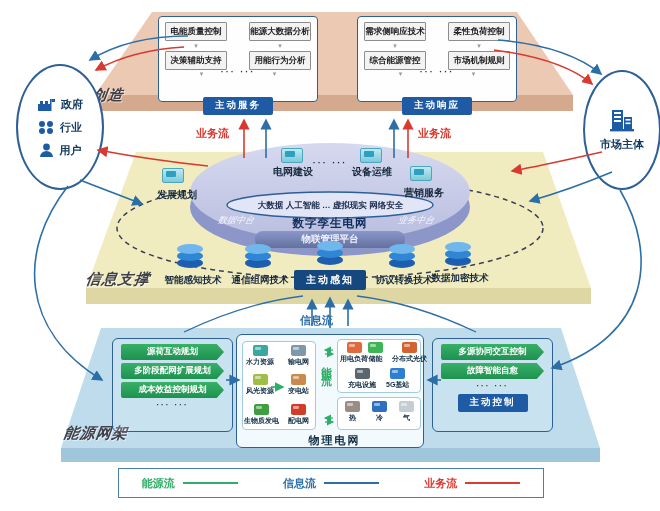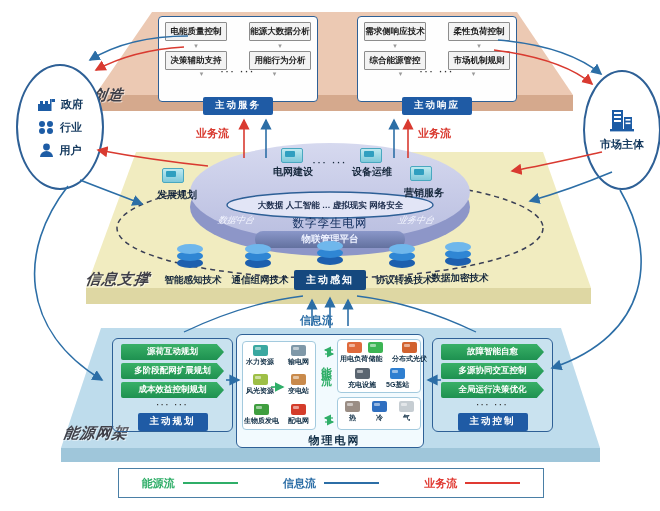--- a/index.html
+++ b/index.html
@@ -26,21 +26,21 @@
   .btnrow{text-align:center;margin-top:15px;}
   .btn{display:inline-block;background:#1f5ba5;color:#fff;font-size:9.5px;font-weight:bold;letter-spacing:2px;padding:2.5px 12px;border-radius:2px;}
   
   .oval{position:absolute;background:#fff;border:2px solid #2e6096;border-radius:50%;display:flex;flex-direction:column;align-items:center;justify-content:center;gap:8px;}
   .stk{display:flex;align-items:center;gap:6px;}
   .stk b{font-size:11px;color:#14395e;white-space:nowrap;}
   
   .dlabel{position:absolute;font-size:10px;font-weight:bold;color:#16283c;white-space:nowrap;transform:translateX(-50%);}
   .ringtxt{position:absolute;left:228px;top:200px;width:205px;text-align:center;font-size:8.5px;font-weight:bold;color:#1a2a4a;white-space:nowrap;}
   .midplat{position:absolute;font-size:9px;font-style:italic;color:#f4f6ff;transform:skewX(-12deg);white-space:nowrap;}
-  .twin{position:absolute;left:230px;top:216px;width:200px;text-align:center;font-size:11.5px;font-weight:normal;color:#0f2c5c;letter-spacing:1px;}
+  .twin{position:absolute;left:230px;top:216px;width:200px;text-align:center;font-size:11.5px;font-weight:bold;color:#0f2c5c;letter-spacing:1px;}
   .iot{position:absolute;left:255px;top:231px;width:150px;text-align:center;font-size:9.5px;font-weight:bold;color:#eef2ff;background:linear-gradient(#8a97c9,#63719f);border-radius:8px;padding:2px 0;}
   .tlabel{position:absolute;font-size:9.5px;font-weight:bold;color:#16283c;white-space:nowrap;transform:translateX(-50%);}
   .bigbtn{position:absolute;background:#15487e;color:#fff;font-size:10px;font-weight:bold;letter-spacing:2px;padding:3px 12px;border-radius:2px;transform:translateX(-50%);white-space:nowrap;}
   .flowred{position:absolute;color:#d93a30;font-size:11px;font-weight:bold;white-space:nowrap;}
   .flowblue{position:absolute;color:#2c6ea6;font-size:11px;font-weight:bold;white-space:nowrap;}
   
   .gbox{position:absolute;width:121px;height:94px;border:1.5px solid #2e6096;border-radius:6px;padding:5px 8px 4px 8px;box-sizing:border-box;background:rgba(255,255,255,0.18);}
   .gtag{background:linear-gradient(#38b067,#1e9150);color:#fff;font-size:8.5px;font-weight:bold;text-align:center;padding:2px 0;margin-bottom:3px;clip-path:polygon(0 0,93% 0,100% 50%,93% 100%,0 100%);border-radius:2px;white-space:nowrap;}
   .gdots{text-align:center;color:#333;font-weight:bold;font-size:8px;letter-spacing:2px;line-height:7px;}
   
@@ -218,27 +218,25 @@
   <div class="tlabel" style="left:460px;top:272px;">数据加密技术</div>
   <div class="bigbtn" style="left:330px;top:270px;">主动感知</div>
 
   <div class="flowblue" style="left:300px;top:313px;">信息流</div>
 
   <div class="gbox" style="left:112px;top:338px;">
     <div class="gtag">源荷互动规划</div>
     <div class="gtag">多阶段配网扩展规划</div>
     <div class="gtag">成本效益控制规划</div>
     <div class="gdots">··· ···</div>
-    <div class="btnrow" style="margin-top:2px;"><span class="btn">主动规划</span></div>
   </div>
 
   <div class="gbox" style="left:432px;top:338px;">
+    <div class="gtag">多源协同交互控制</div>
     <div class="gtag">故障智能自愈</div>
-    <div class="gtag">多源协同交互控制</div>
-    <div class="gtag">全局运行决策优化</div>
     <div class="gdots">··· ···</div>
     <div class="btnrow" style="margin-top:2px;"><span class="btn">主动控制</span></div>
   </div>
 
   <div class="pbox"></div>
   <div class="panel" style="left:242px;top:341px;width:74px;height:89px;"></div>
   <div class="cell" style="position:absolute;left:246px;top:345px;">
       <span class="mi" style="background:#3aa8a0;"></span>
       <i>水力资源</i>
     </div>

